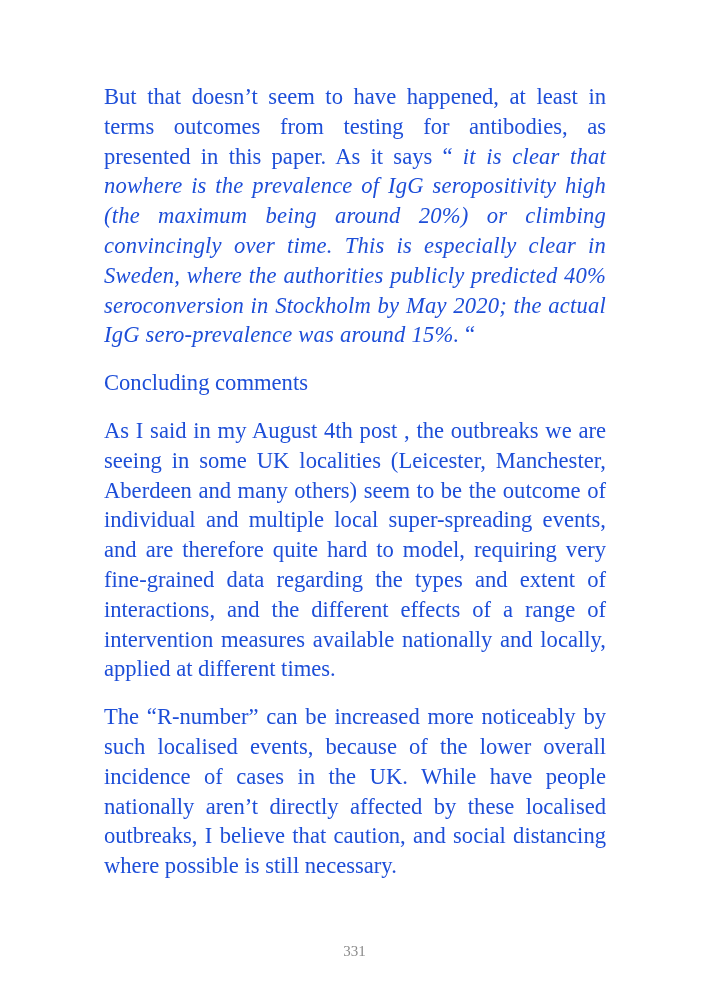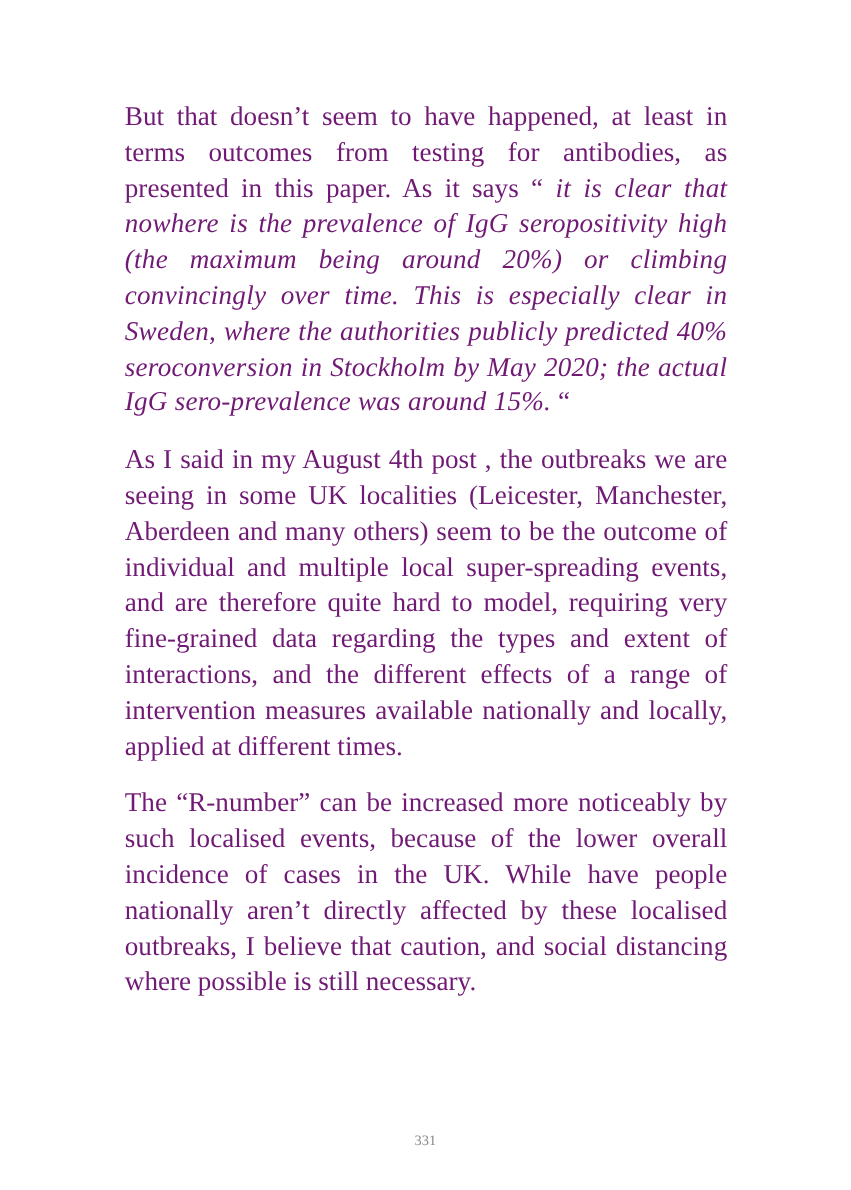--- a/index.html
+++ b/index.html
@@ -14,21 +14,21 @@
       overflow: hidden;
     }
     .page {
       position: absolute;
       left: 104px;
       top: 82px;
       width: 502px;
       font-family: "Liberation Serif", serif;
       font-size: 22.6px;
       line-height: 29.8px;
-      color: #701a75;
+      color: #1d4ed8;
     }
     .para {
       margin: 0 0 18px 0;
       text-align: justify;
       text-align-last: left;
       hyphens: none;
     }
     .heading {
       margin: 0 0 18px 0;
       font-weight: normal;
@@ -39,29 +39,30 @@
       font-style: italic;
       letter-spacing: 0.2px;
     }
     .page-number {
       position: absolute;
       left: 0;
       width: 709px;
       top: 943px;
       text-align: center;
       font-family: "Liberation Serif", serif;
-      font-size: 12px;
+      font-size: 15px;
       color: #8a8a8a;
     }
   </style>
 </head>
 <body>
 
 <div class="page">
   <p class="para"><span>But that doesn’t seem to have happened, at least in terms outcomes from testing for antibodies, as presented in this paper. As it says “ </span><span class="quote">it is clear that nowhere is the prevalence of IgG seropositivity high (the maximum being around 20%) or climbing convincingly over time. This is especially clear in Sweden, where the authorities publicly predicted 40% seroconversion in Stockholm by May 2020; the actual IgG sero-prevalence was around 15%.</span><span> “</span></p>
 
+  <h2 class="heading">Concluding comments</h2>
 
   <p class="para">As I said in my August 4th post , the outbreaks we are seeing in some UK localities (Leicester, Manchester, Aberdeen and many others) seem to be the outcome of individual and multiple local super-spreading events, and are therefore quite hard to model, requiring very fine-grained data regarding the types and extent of interactions, and the different effects of a range of intervention measures available nationally and locally, applied at different times.</p>
 
   <p class="para">The “R-number” can be increased more noticeably by such localised events, because of the lower overall incidence of cases in the UK. While have people nationally aren’t directly affected by these localised outbreaks, I believe that caution, and social distancing where possible is still necessary.</p>
 </div>
 
 <div class="page-number">331</div>
 
 </body></html>

